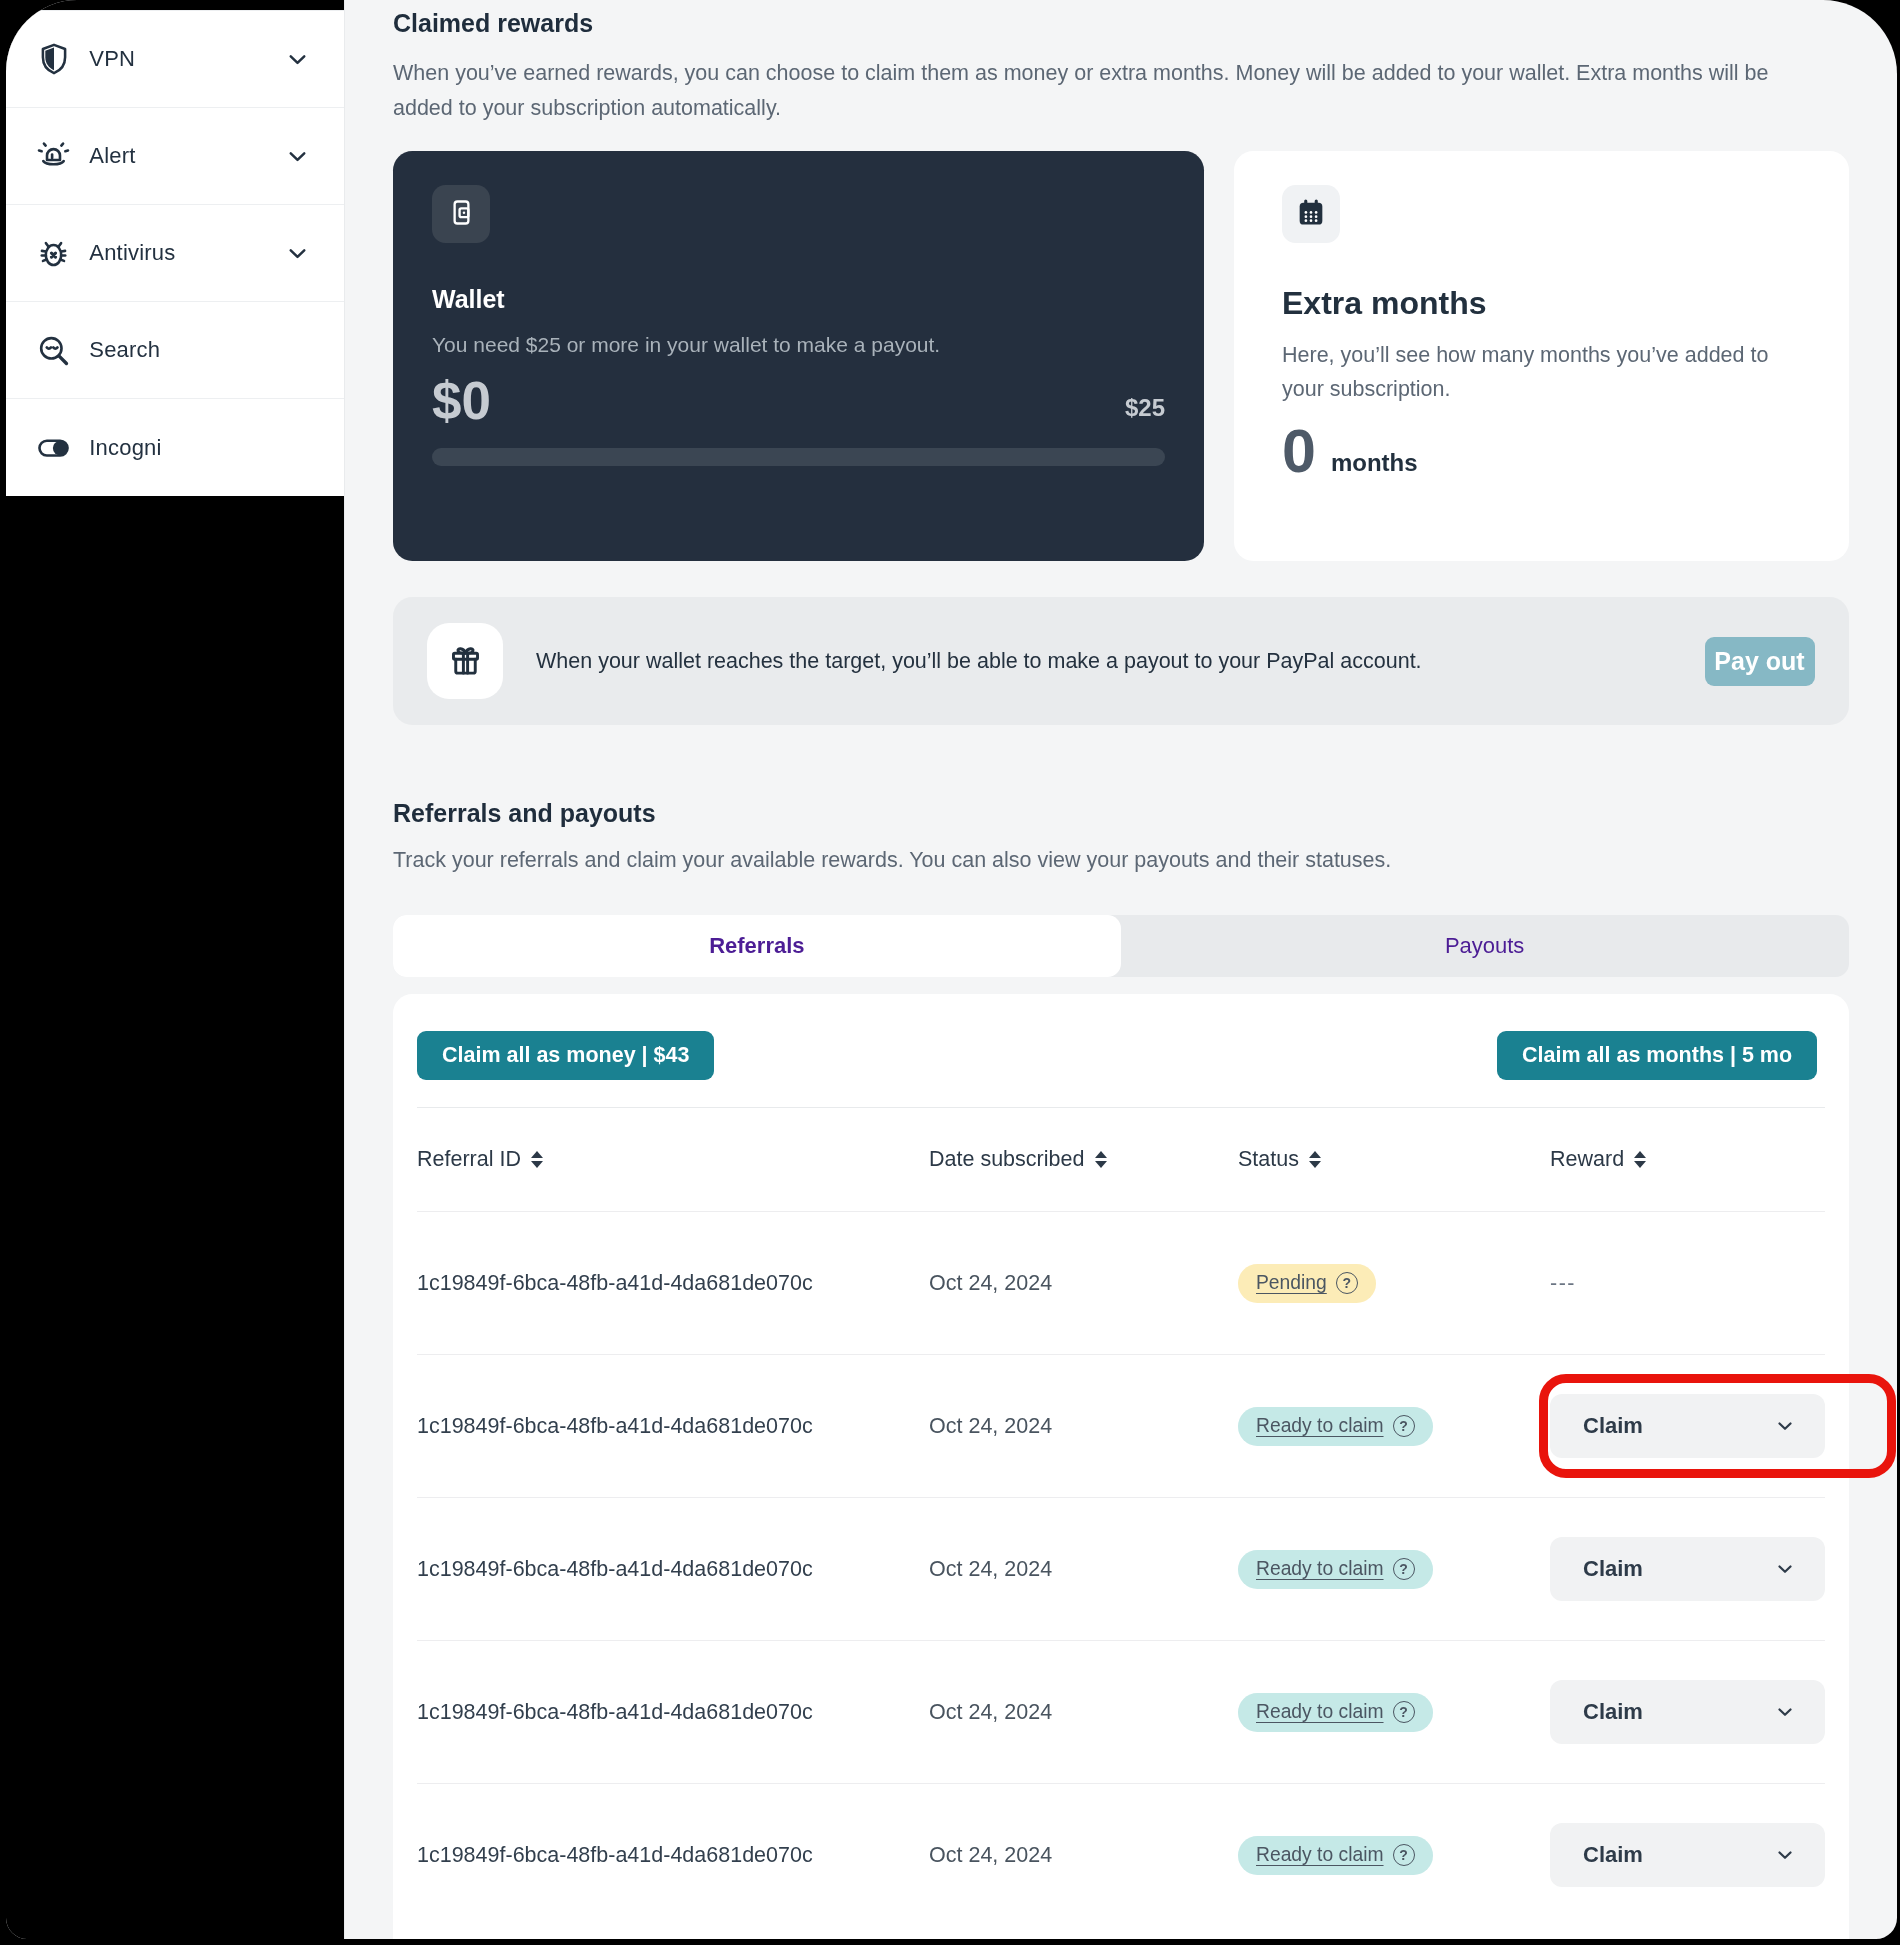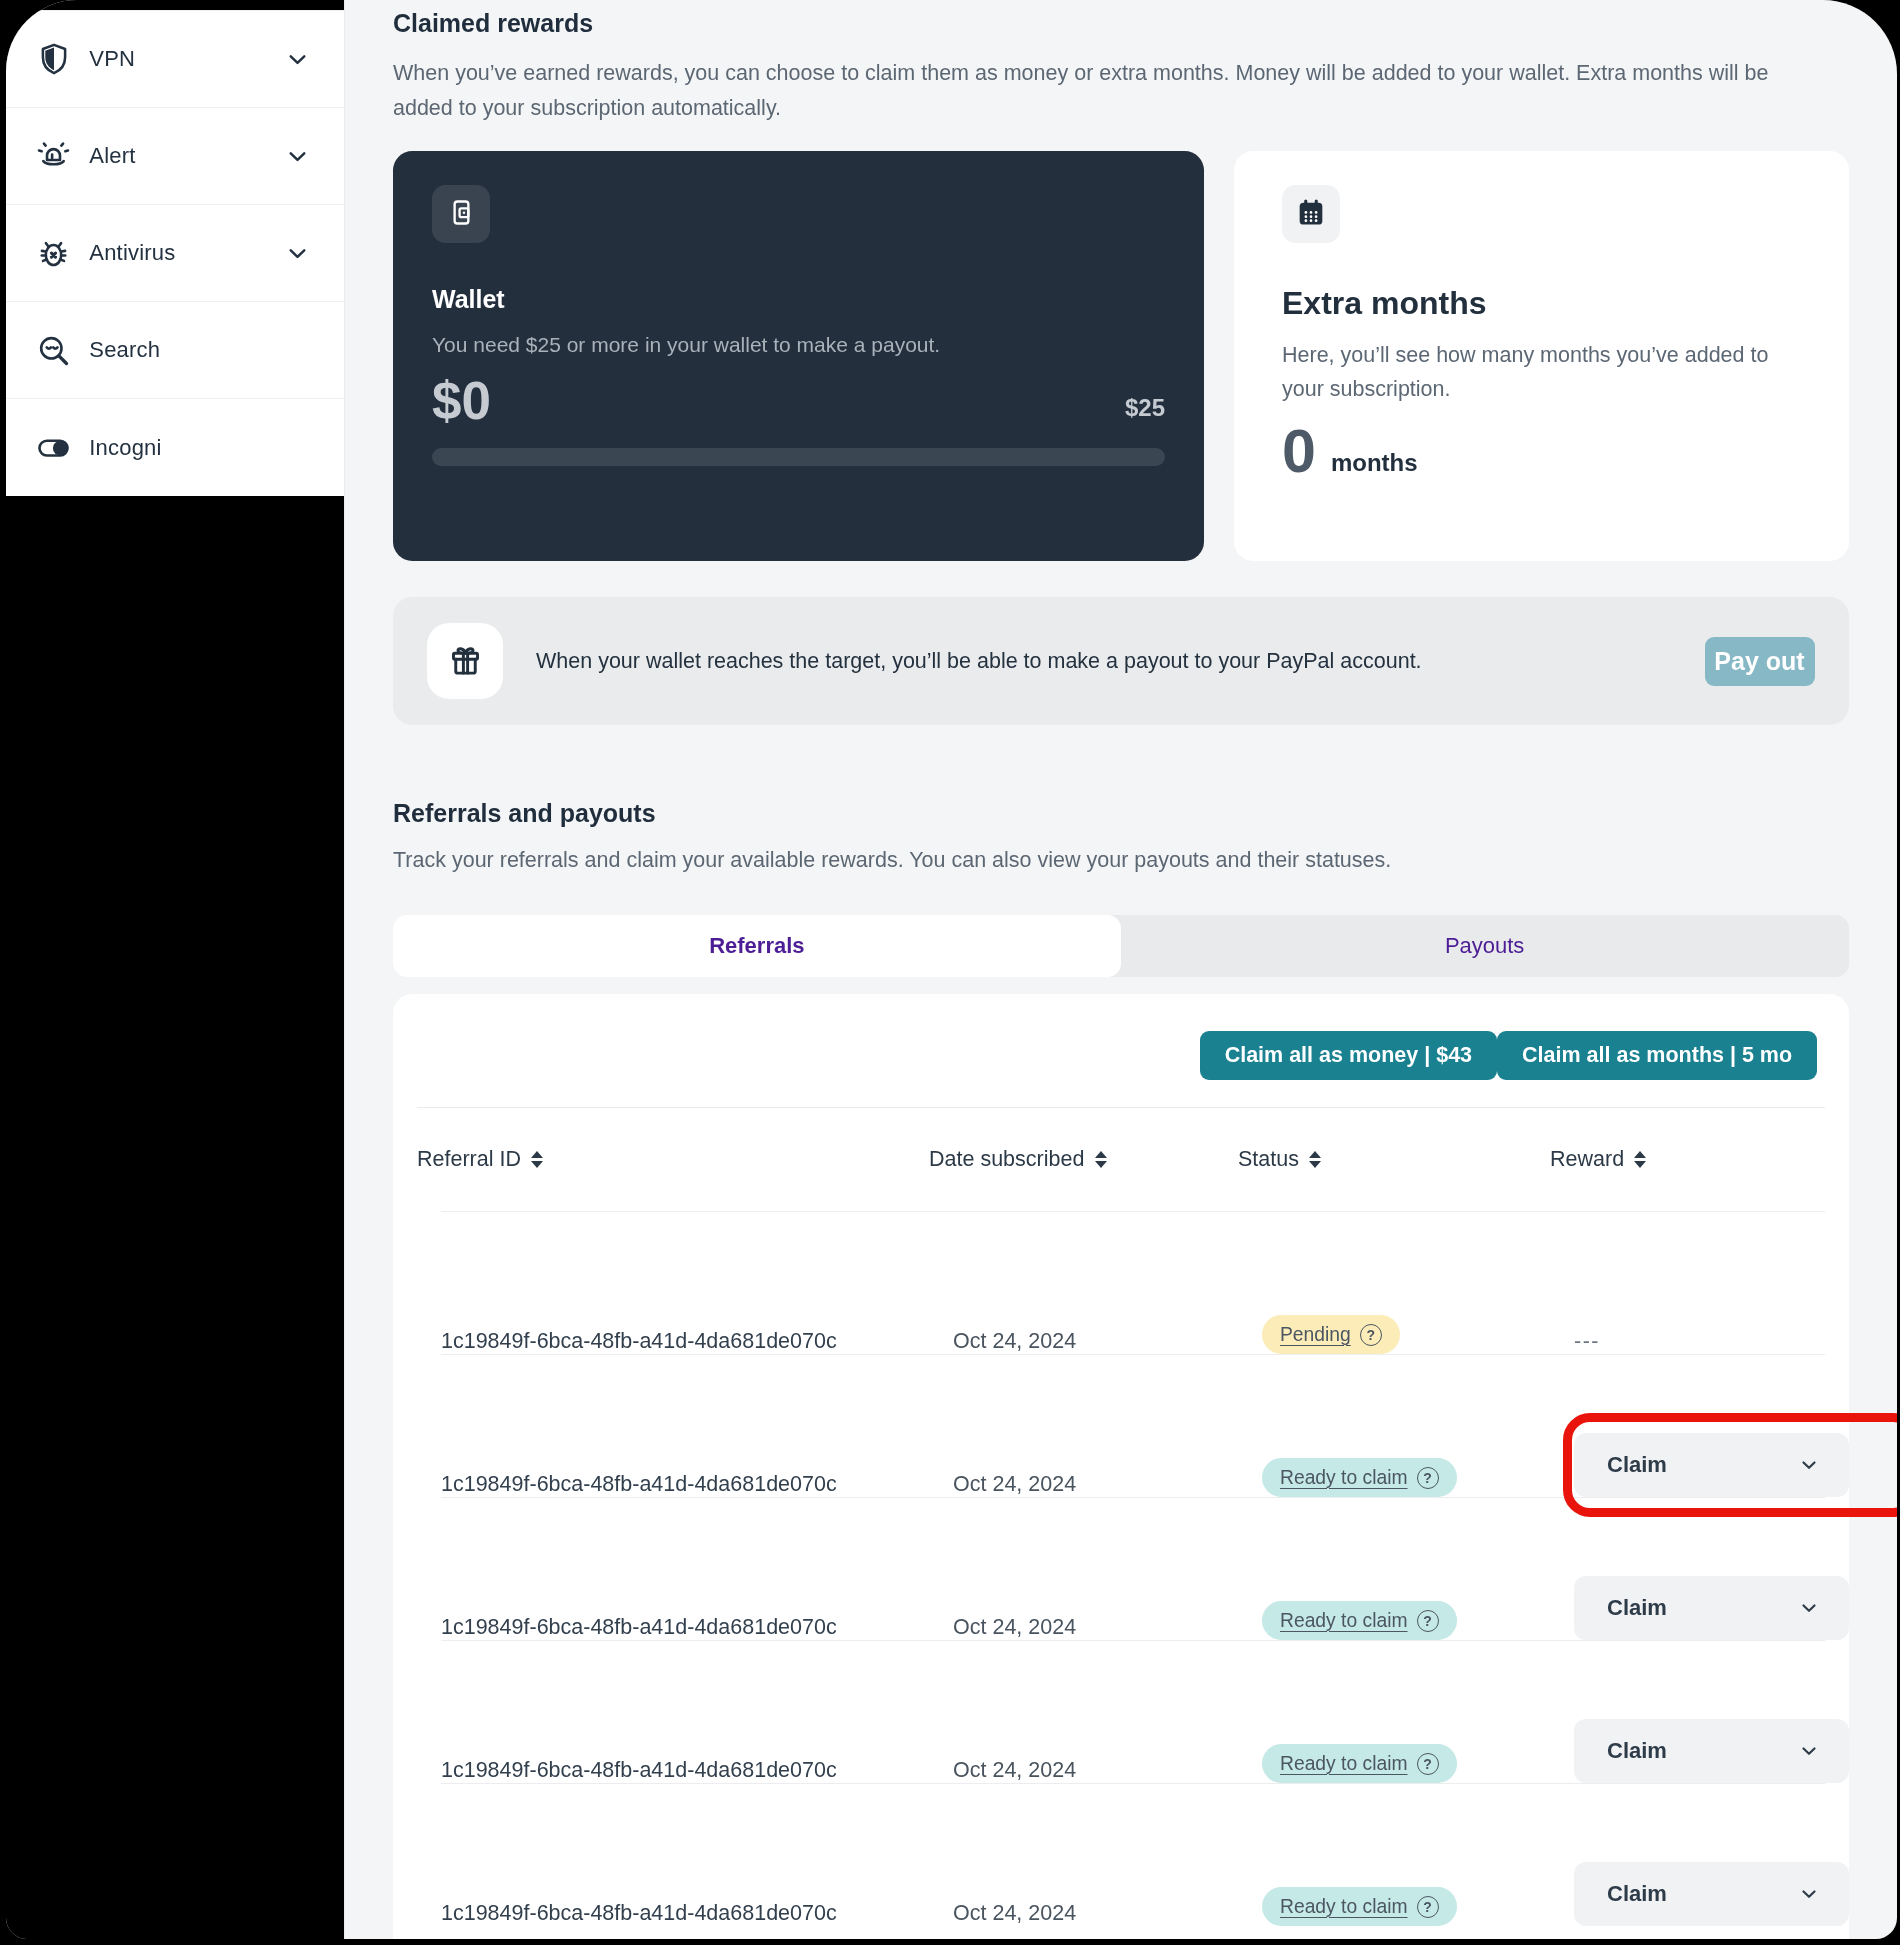--- a/index.html
+++ b/index.html
@@ -82,36 +82,36 @@
   .h2 { font-size: 25px; font-weight: 700; color: #1f2d3c; margin-top: 74px; }
   .lede2 { font-size: 21.5px; line-height: 35px; color: #5c6774; margin-top: 15px; }
   .tabs { margin-top: 37px; height: 62px; background: #e8eaec; border-radius: 13.4px; display: flex; }
   .tab {
     flex: 1; display: flex; align-items: center; justify-content: center;
     font-size: 22px; font-weight: 500; color: #4c1d95; cursor: pointer; border-radius: 13.4px;
   }
   .tab.active { background: #ffffff; font-weight: 700; }
   
   .table-card { margin-top: 17px; background: #ffffff; border-radius: 19.3px 19.3px 0 0; padding: 0 24px; flex: 1; }
-  .actions { display: flex; justify-content: flex-end; padding: 37px 7.4px 27px 0; }
+  .actions { display: flex; justify-content: space-between; padding: 37px 7.4px 27px 0; }
   .claim-all-btn {
     height: 49px; padding: 0 25px; border: none; border-radius: 9px;
     background: #1a8191; color: #ffffff; font-size: 21.5px; font-weight: 700;
     font-family: inherit; cursor: pointer;
   }
   .thead { display: flex; align-items: center; height: 104px; border-top: 1.5px solid #e8eaec; }
   .th { display: flex; align-items: center; gap: 10.4px; font-size: 21.5px; color: #2c3947; cursor: pointer; }
   .col-id { flex: 0 0 512px; }
   .col-date { flex: 0 0 309px; }
   .col-status { flex: 0 0 312px; }
   .col-reward { flex: 1; }
   .sort { display: flex; flex-direction: column; gap: 3.7px; }
   .sort .up { width: 0; height: 0; border-left: 6px solid transparent; border-right: 6px solid transparent; border-bottom: 7.4px solid #2c3947; }
   .sort .down { width: 0; height: 0; border-left: 6px solid transparent; border-right: 6px solid transparent; border-top: 7.4px solid #2c3947; }
-  .trow { display: flex; align-items: flex-end; height: 143px; border-top: 1.5px solid #ededef; font-size: 21.5px; margin-left: 24px; }
+  .trow { display: flex; align-items: center; height: 143px; border-top: 1.5px solid #ededef; font-size: 21.5px; }
   .td-id { flex: 0 0 512px; color: #323f4d; }
   .td-date { flex: 0 0 309px; color: #49545f; }
   .td-status { flex: 0 0 312px; }
   .td-reward { flex: 1; display: flex; align-items: center; }
   .badge {
     display: inline-flex; align-items: center; gap: 9px;
     height: 39px; padding: 0 18px; border-radius: 19.3px;
     font-size: 19.3px; color: #4b5662;
   }
   .badge.pending { background: #fcecb7; }

